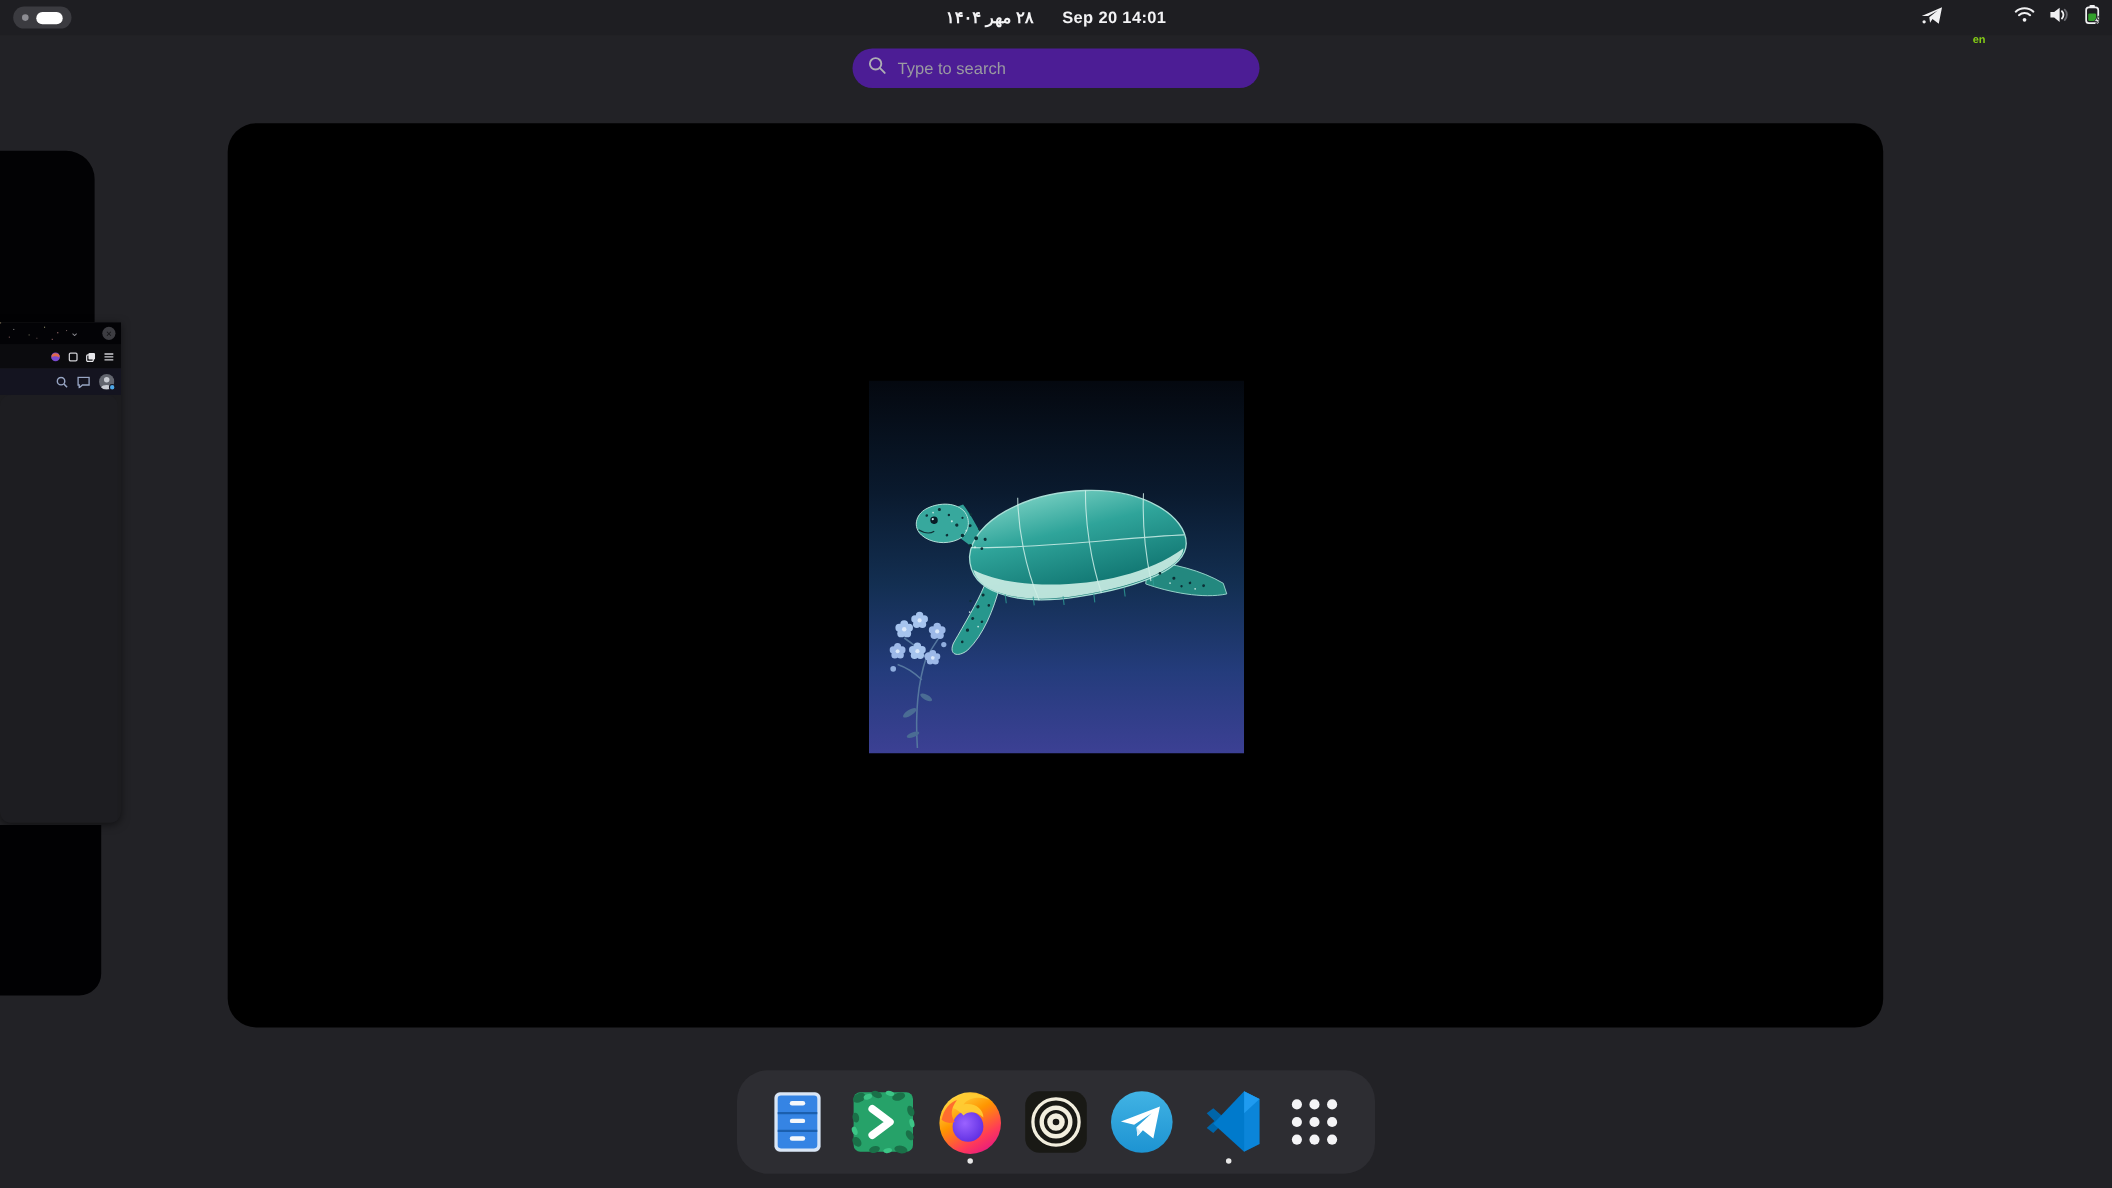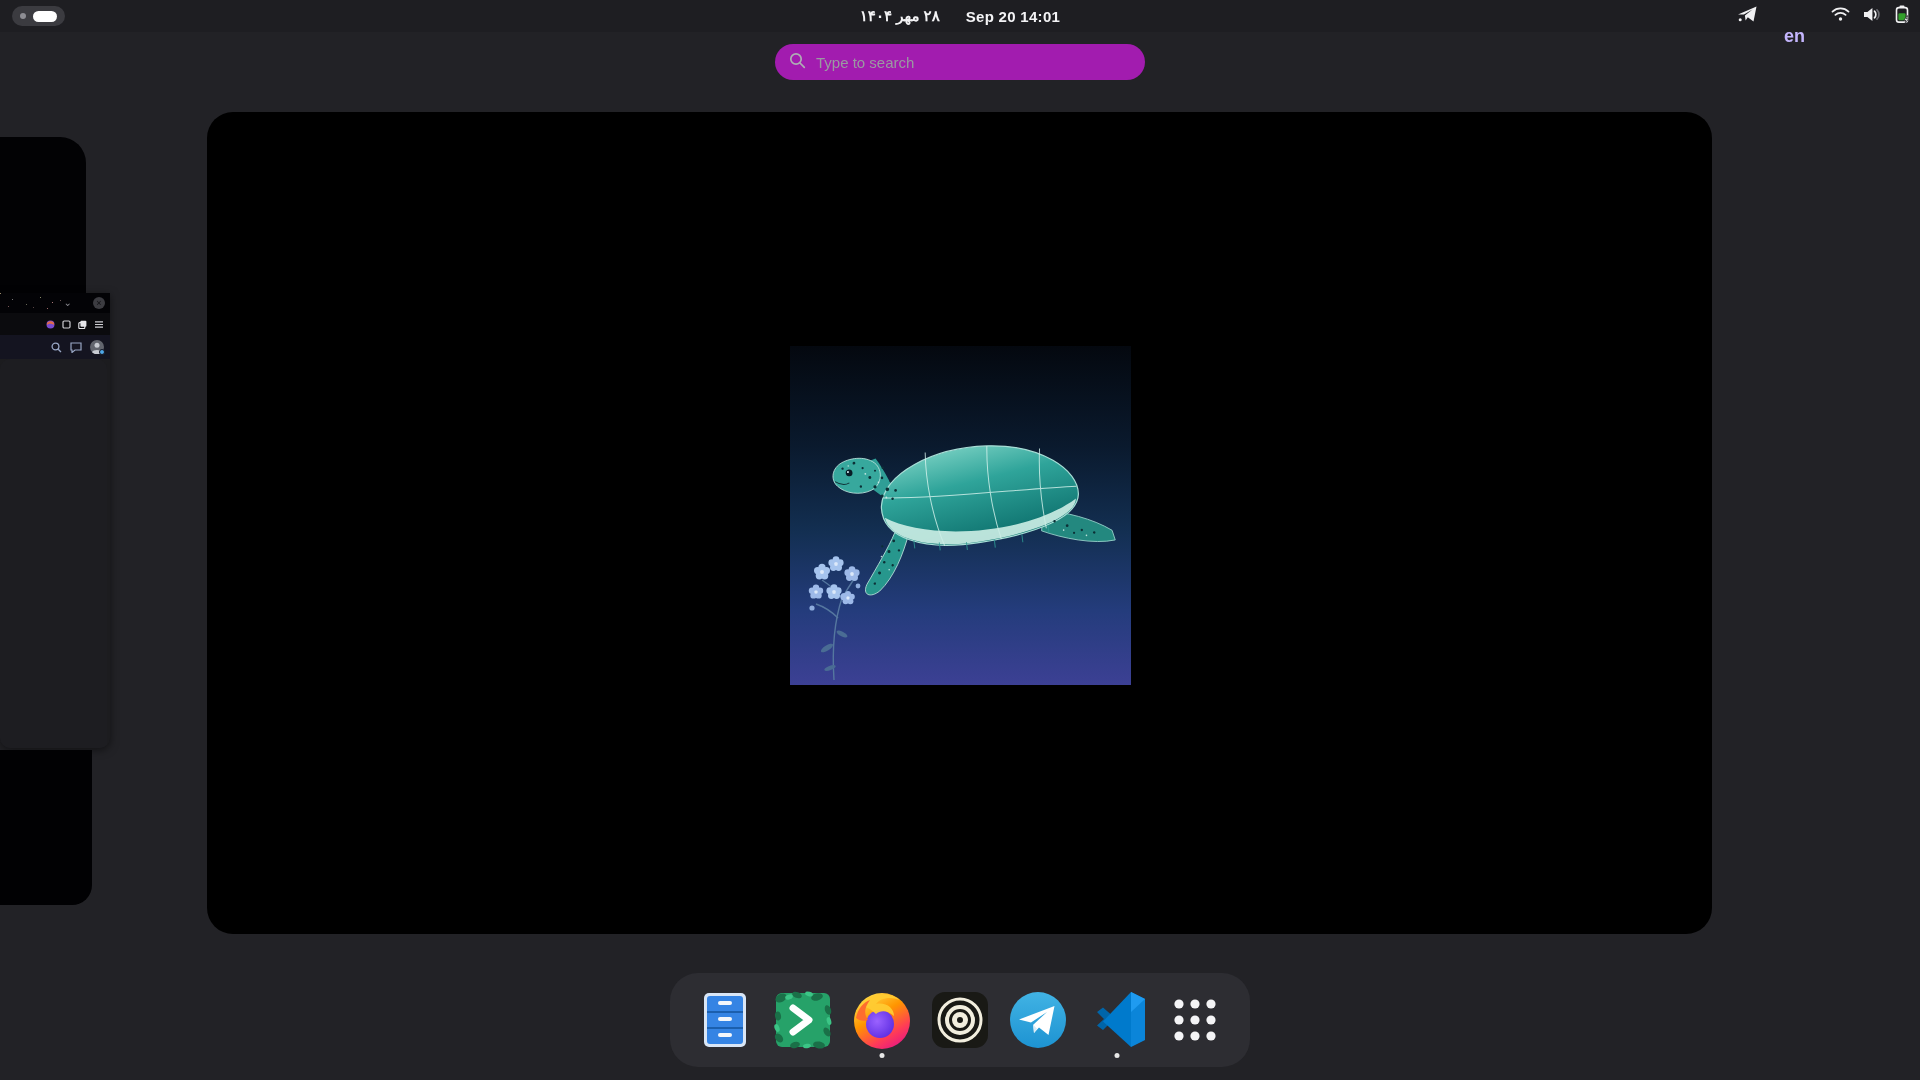--- a/index.html
+++ b/index.html
@@ -13,25 +13,25 @@
     padding:0 8px; cursor:pointer; }
   .ws-dot { width:6px; height:6px; border-radius:50%; background:#8d8d93; }
   .ws-active { width:24px; height:11px; border-radius:6px; background:#ffffff; }
   .clock-group { position:absolute; left:50%; top:0; transform:translateX(-50%);
     height:32px; display:flex; align-items:center; gap:26px; color:#f3f3f5; }
   .date-fa { font-size:15px; font-weight:bold; direction:rtl; }
   .clock { font-size:15px; font-weight:bold; letter-spacing:.3px; }
   .status-area { position:absolute; right:6px; top:0; height:32px; display:flex;
     align-items:center; gap:26px; padding-right:4px; }
   .status-group { display:flex; align-items:center; gap:13px; }
-  .lang { color:#c4b5fd; font-size:18px; font-weight:bold;margin-top:41px; }
+  .lang { color:#84cc16; font-size:10px; font-weight:bold;margin-top:41px; }
 
   
   .search { position:absolute; left:50%; top:44px; transform:translateX(-50%);
-    width:370px; height:36px; background:#a21caf; border-radius:18px;
+    width:370px; height:36px; background:#4c1d95; border-radius:18px;
     display:flex; align-items:center; padding:0 14px; gap:10px; }
   .search input { flex:1; background:transparent; border:none; outline:none;
     color:#d6d6da; font-size:15px; font-family:"Liberation Sans",sans-serif; }
   .search input::placeholder { color:#9a9aa1; }
 
   
   .ws-main { position:absolute; left:207px; top:112px; width:1505px; height:822px;
     background:#000; border-radius:26px; }
   .turtle-wrap { position:absolute; left:583px; top:234px; width:341px; height:339px; }
 

